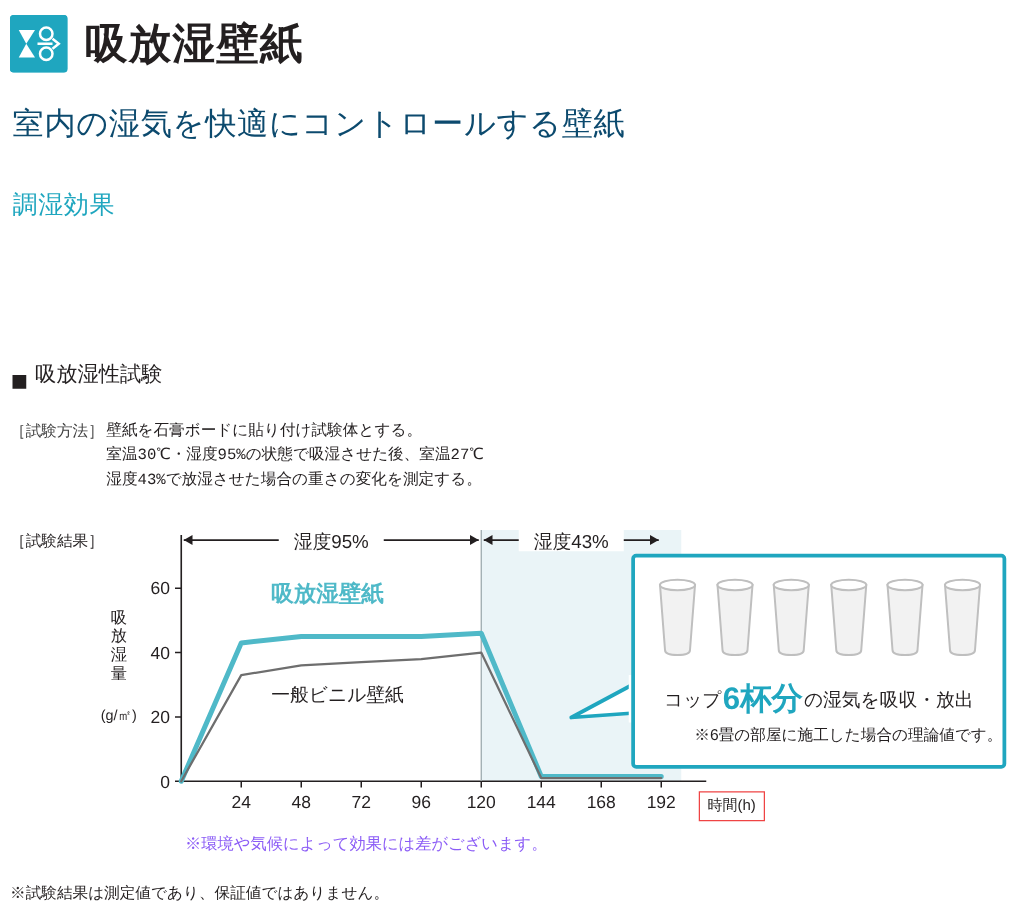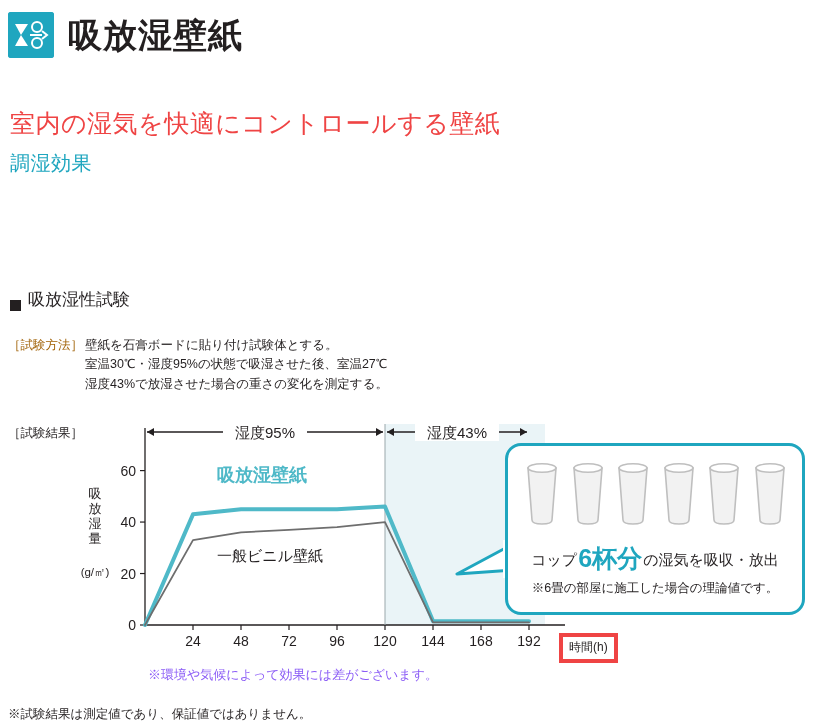--- a/index.html
+++ b/index.html
@@ -46,23 +46,22 @@
     margin-left: 14px;
     color: #231f20;
     line-height: 1;
   }
 
   .subtitle {
     position: absolute;
     left: 10px;
     top: 82px;
     font-size: 25px;
-    color: #ef4444;
+    color: #0c4a6e;
     letter-spacing: 0.5px;
-    margin-top: 25px;
   }
 
   .section-heading {
     position: absolute;
     left: 10px;
     top: 150px;
     font-size: 20px;
     color: #1fa6bf;
     letter-spacing: 0.5px;
   }
@@ -89,30 +88,31 @@
   }
   .sq {
     width: 11px; height: 11px; background: #231f20; display:inline-block;
   }
 
   .method-label {
     position: absolute;
     left: 8px;
     top: 336px;
     font-size: 12.5px;
-    color: #a16207;
+    color: #404040;
     line-height: 1.55;
   }
   .method-lines {
     position: absolute;
     left: 85px;
     top: 336px;
     font-size: 12.5px;
     color: #231f20;
     line-height: 1.55;
+    font-family: Liberation Mono, monospace;
   }
 
   .result-label {
     position: absolute;
     left: 8px;
     top: 425px;
     font-size: 12.5px;
     color: #231f20;
   }
 
@@ -143,21 +143,21 @@
     width: 30px;
     font-size: 11.5px;
     text-align: center;
     color: #231f20;
   }
 
   .time-box {
     position: absolute;
     left: 559px;
     top: 633px;
-    border: 4px solid #ef4444;
+    border: 1px solid #ef4444;
     font-size: 12px;
     padding: 2px 6px 3px;
     color: #231f20;
     background: #fff;
   }
 
   .note-env {
     position: absolute;
     left: 148px;
     top: 666px;
@@ -173,21 +173,21 @@
   }
 
   
   .callout {
     position: absolute;
     left: 505px;
     top: 443px;
     width: 300px;
     height: 172px;
     border: 3px solid #1fa6bf;
-    border-radius: 16px;
+    border-radius: 4px;
     background: #ffffff;
     box-sizing: border-box;
   }
   .cups {
     position: absolute;
     left: 14px;
     top: 16px;
     width: 268px;
     height: 66px;
     display: flex;
@@ -207,21 +207,21 @@
     color: #1fa6bf;
     font-size: 25px;
     font-weight: bold;
     vertical-align: -2px;
     padding: 0 1px;
   }
   .callout-note {
     position: absolute;
     left: 0; right: 0;
     top: 134px;
-    text-align: center;
+    text-align: right;
     font-size: 12.5px;
     color: #231f20;
   }
   .callout-tail {
     position: absolute;
     left: 455px;
     top: 540px;
   }
 </style>
 </head>

